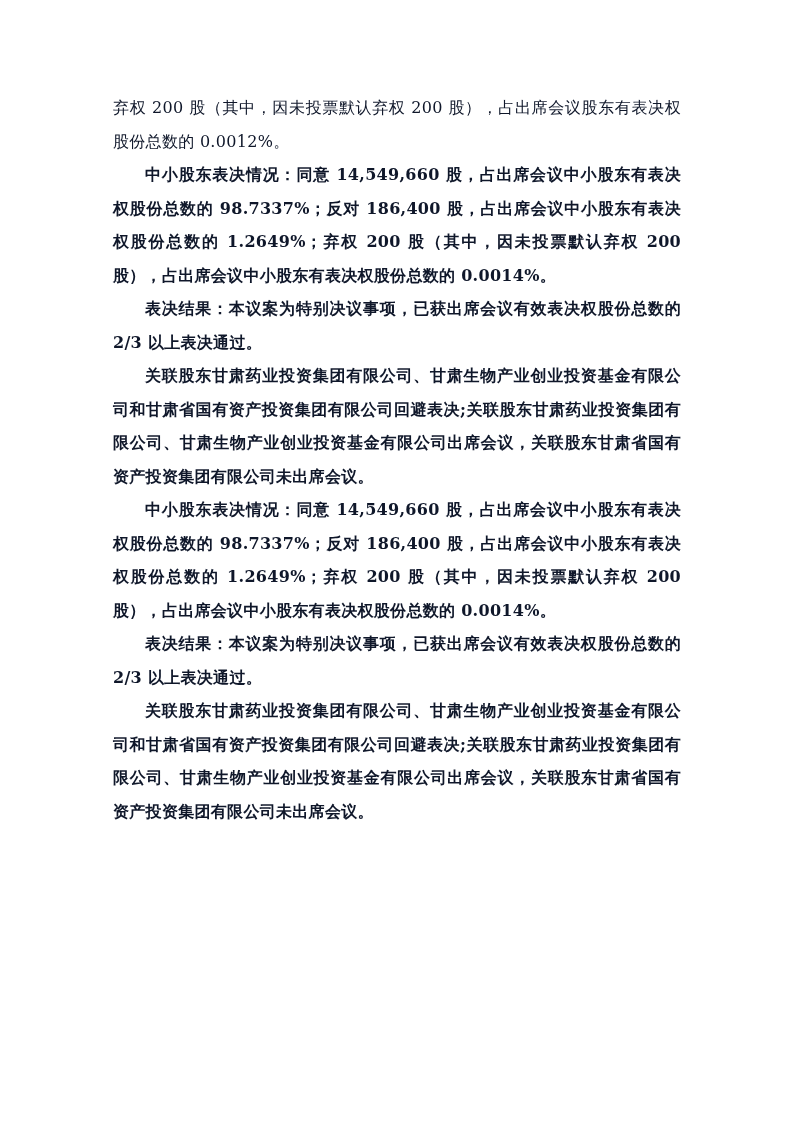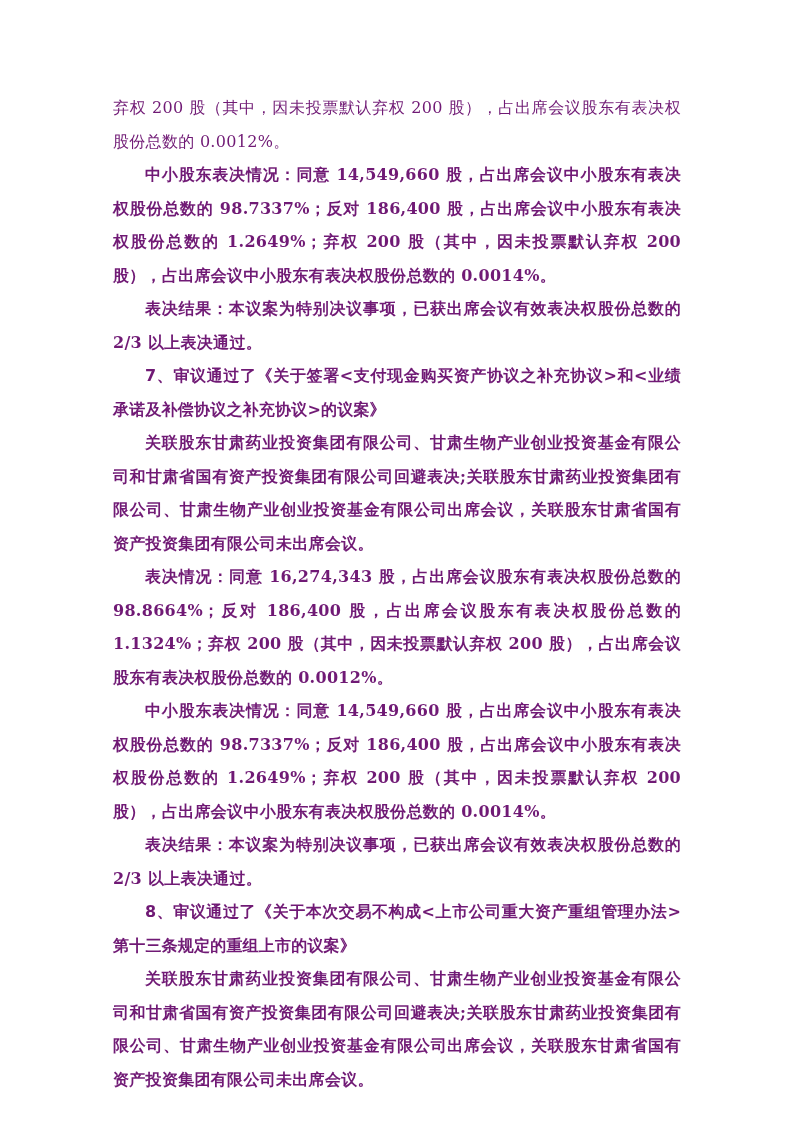--- a/index.html
+++ b/index.html
@@ -19,21 +19,21 @@
     position: absolute;
     left: 113px;
     top: 91px;
     width: 568px;
   }
   .para {
     margin: 0;
     padding: 0;
     font-size: 16px;
     line-height: 33.5px;
-    color: #701a75;
+    color: #0f172a;
     text-align: justify;
     letter-spacing: 0.3px;
   }
   .para.indent {
     text-indent: 32px;
     font-weight: bold;
   }
   .para.no-indent {
     text-indent: 0;
   }
@@ -44,21 +44,18 @@
   }
 </style>
 </head>
 <body>
 
 <div class="page">
   <div class="content">
       <p class="para body no-indent">弃权 200 股（其中，因未投票默认弃权 200 股），占出席会议股东有表决权股份总数的 0.0012%。</p>
       <p class="para body indent">中小股东表决情况：同意 14,549,660 股，占出席会议中小股东有表决权股份总数的 98.7337%；反对 186,400 股，占出席会议中小股东有表决权股份总数的 1.2649%；弃权 200 股（其中，因未投票默认弃权 200 股），占出席会议中小股东有表决权股份总数的 0.0014%。</p>
       <p class="para body indent">表决结果：本议案为特别决议事项，已获出席会议有效表决权股份总数的 2/3 以上表决通过。</p>
-      <p class="para heading indent">7、审议通过了《关于签署&lt;支付现金购买资产协议之补充协议&gt;和&lt;业绩承诺及补偿协议之补充协议&gt;的议案》</p>
       <p class="para body indent">关联股东甘肃药业投资集团有限公司、甘肃生物产业创业投资基金有限公司和甘肃省国有资产投资集团有限公司回避表决;关联股东甘肃药业投资集团有限公司、甘肃生物产业创业投资基金有限公司出席会议，关联股东甘肃省国有资产投资集团有限公司未出席会议。</p>
-      <p class="para body indent">表决情况：同意 16,274,343 股，占出席会议股东有表决权股份总数的 98.8664%；反对 186,400 股，占出席会议股东有表决权股份总数的 1.1324%；弃权 200 股（其中，因未投票默认弃权 200 股），占出席会议股东有表决权股份总数的 0.0012%。</p>
       <p class="para body indent">中小股东表决情况：同意 14,549,660 股，占出席会议中小股东有表决权股份总数的 98.7337%；反对 186,400 股，占出席会议中小股东有表决权股份总数的 1.2649%；弃权 200 股（其中，因未投票默认弃权 200 股），占出席会议中小股东有表决权股份总数的 0.0014%。</p>
       <p class="para body indent">表决结果：本议案为特别决议事项，已获出席会议有效表决权股份总数的 2/3 以上表决通过。</p>
-      <p class="para heading indent">8、审议通过了《关于本次交易不构成&lt;上市公司重大资产重组管理办法&gt;第十三条规定的重组上市的议案》</p>
       <p class="para body indent">关联股东甘肃药业投资集团有限公司、甘肃生物产业创业投资基金有限公司和甘肃省国有资产投资集团有限公司回避表决;关联股东甘肃药业投资集团有限公司、甘肃生物产业创业投资基金有限公司出席会议，关联股东甘肃省国有资产投资集团有限公司未出席会议。</p>
     </div>
 </div>
 
 </body></html>

